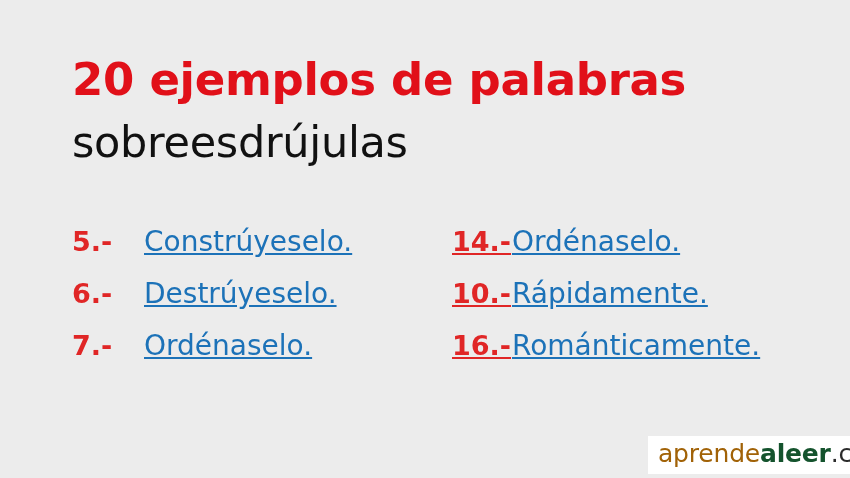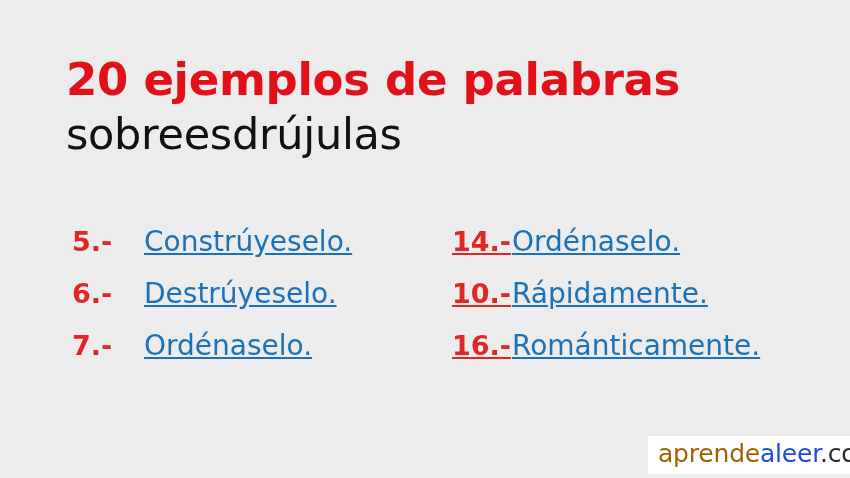--- a/index.html
+++ b/index.html
@@ -19,42 +19,42 @@
   .slide {
     position: relative;
     width: 850px;
     height: 478px;
     background: #ececec;
   }
 
   
   .heading {
     position: absolute;
-    left: 66px;
+    left: 72px;
     top: 54px;
     width: 740px;
   }
   .heading-line1 {
     display: block;
     color: #e11019;
     font-size: 45px;
     line-height: 52px;
     font-weight: 700;
     letter-spacing: -0.3px;
     white-space: nowrap;
   }
   .heading-line2 {
     display: block;
     color: #111111;
     font-size: 43px;
     line-height: 52px;
     font-weight: 400;
     letter-spacing: -0.3px;
     white-space: nowrap;
-    margin-top: 2px;
+    margin-top: 10px;
   }
 
   
   .word-columns {
     position: absolute;
     left: 0;
     top: 228px;
     width: 850px;
     height: 160px;
   }
@@ -96,21 +96,21 @@
     background: #ffffff;
     white-space: nowrap;
   }
   .logo-text {
     font-size: 25px;
     line-height: 28px;
     font-weight: 400;
     letter-spacing: -0.2px;
   }
   .logo-part-a { color: #a16207; }
-  .logo-part-b { color: #1d4ed8; }
+  .logo-part-b { color: #14532d; font-weight: bold; }
   .logo-part-c { color: #2b2b2b; }
 </style>
 </head>
 <body>
 
 <div class="slide">
 
   <div class="heading">
     <span class="heading-line1">20 ejemplos de palabras</span>
     <span class="heading-line2">sobreesdrújulas</span>

